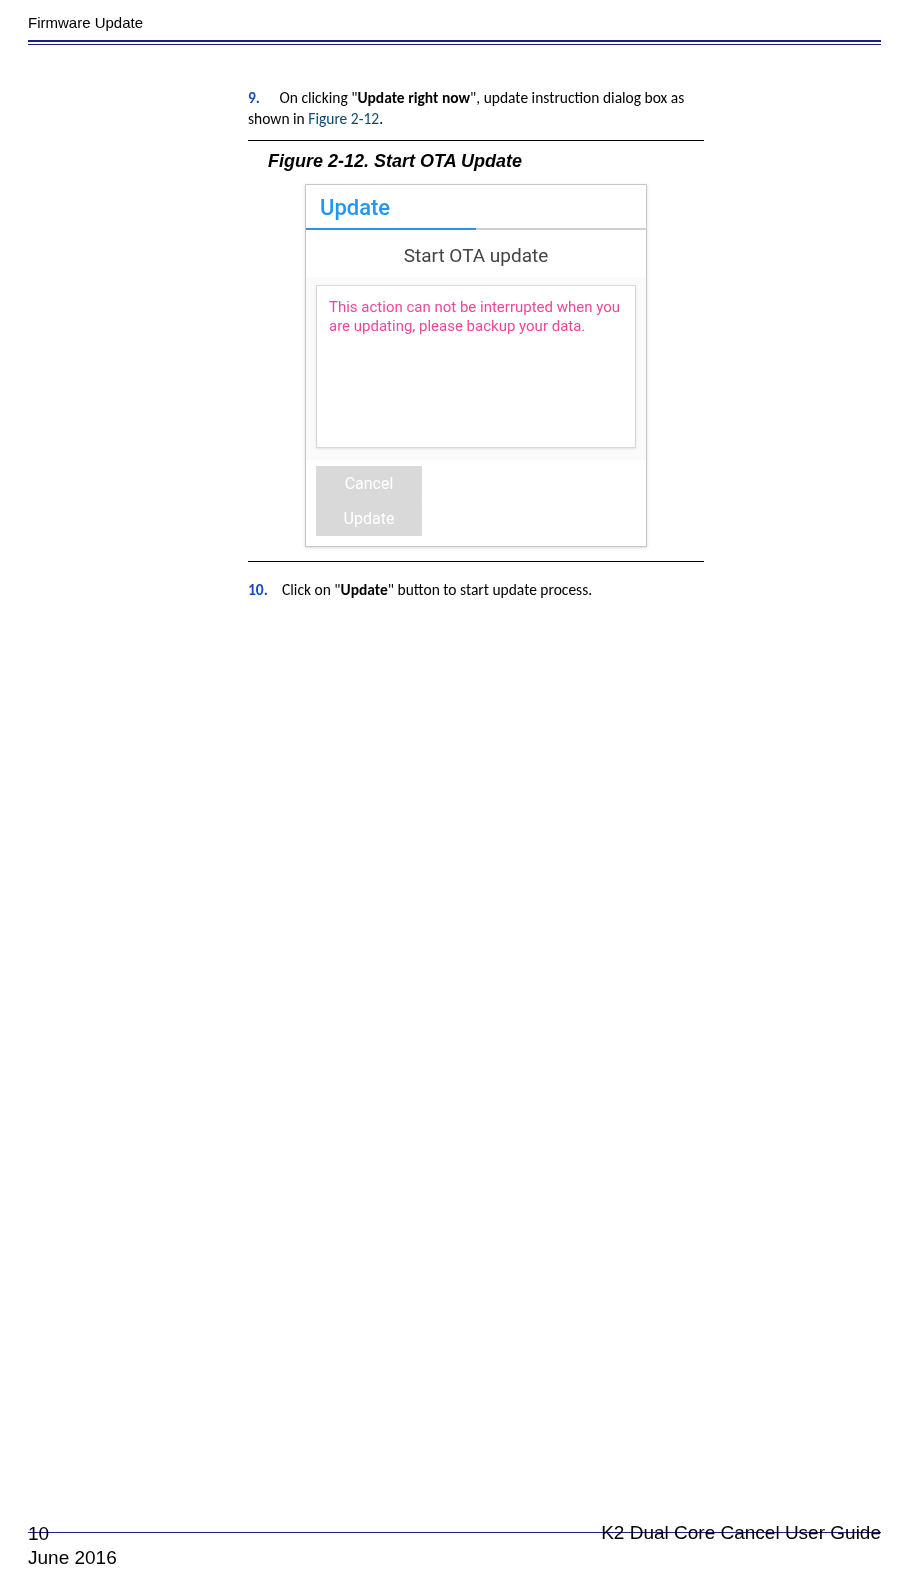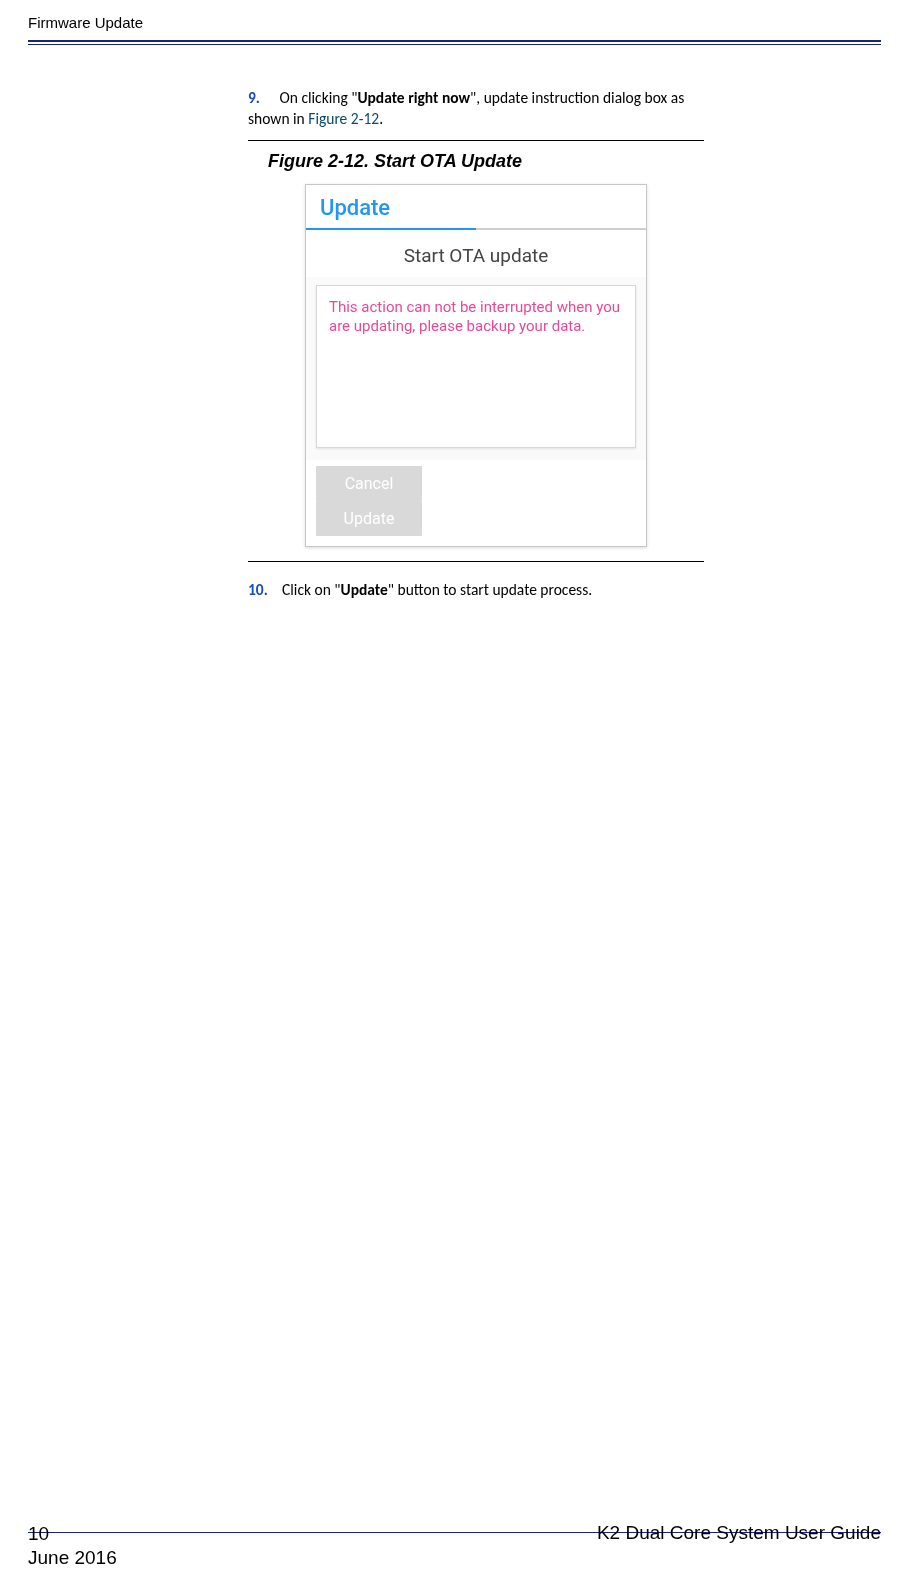--- a/index.html
+++ b/index.html
@@ -212,15 +212,15 @@
 
 
   </div>
 
   <div class="footer-rule"></div>
   <div class="footer">
     <div class="footer-left">
       <div>10</div>
       <div>June 2016</div>
     </div>
-    <div>K2 Dual Core System User Guide</div>
+    <div>K2 Dual Core Cancel User Guide</div>
   </div>
 </div>
 
 </body></html>

